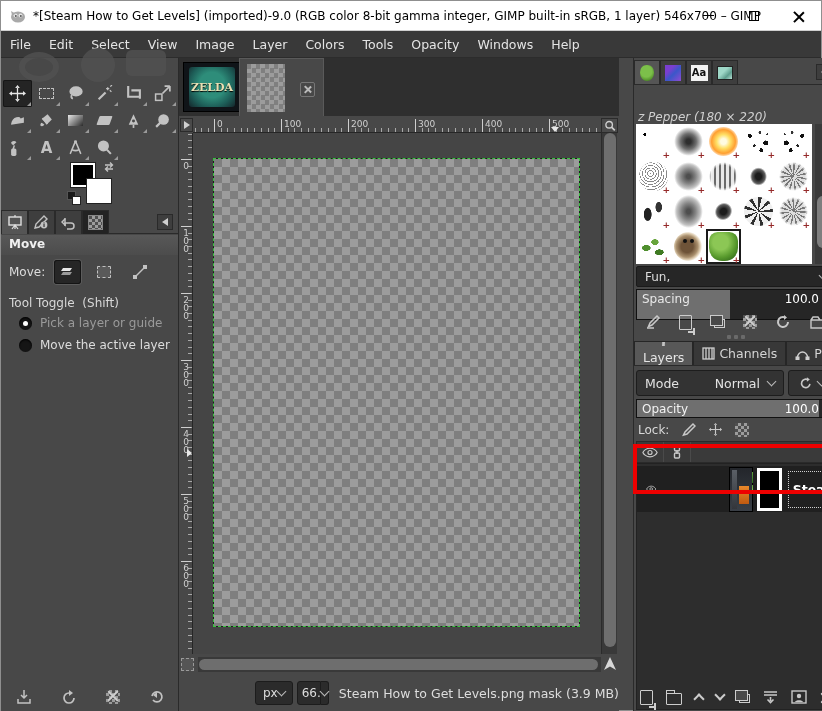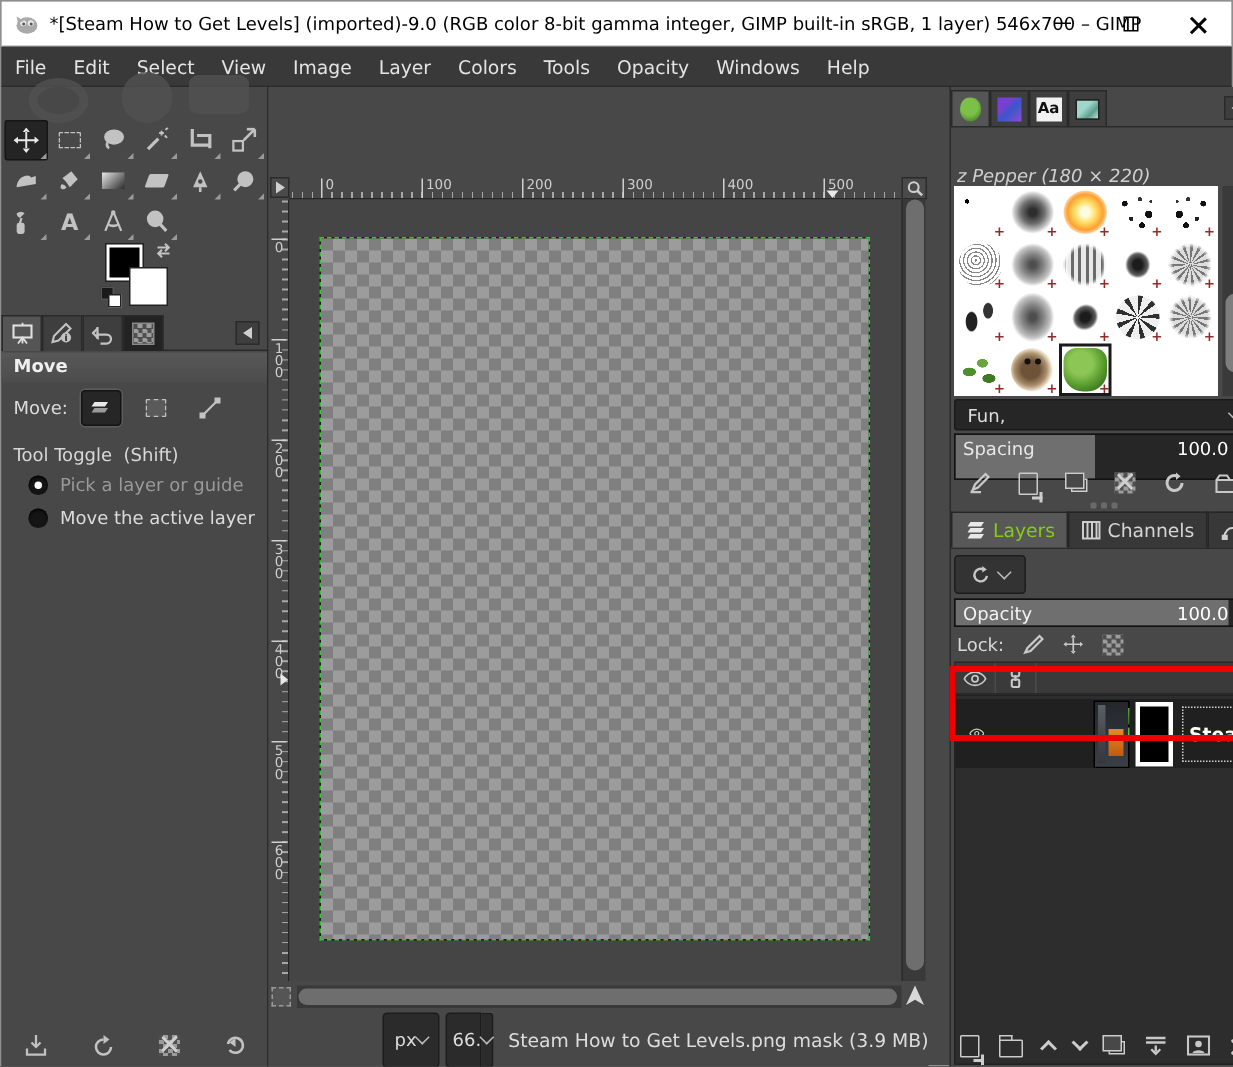--- a/index.html
+++ b/index.html
@@ -104,21 +104,21 @@
     outline:1px dashed #38c43e; outline-offset:0px; box-shadow:0 0 0 1px #1c1c1c; }
   .vsb { position:absolute; left:422px; top:75px; width:16px; height:521px; background:#393939; border-left:1px solid #2b2b2b; }
   .vsb .thumb { position:absolute; left:2px; top:0px; width:12px; height:514px; background:#6e6e6e; border-radius:6px; }
   .hsb { position:absolute; left:19px; top:599px; width:403px; height:15px; background:#393939; }
   .hsb .thumb { position:absolute; left:1px; top:2px; width:399px; height:11px; background:#6e6e6e; border-radius:6px; }
   .qmask { position:absolute; left:2px; top:600px; width:13px; height:13px; background:#555; border:1px dashed #9a9a9a; }
   .navbtn { position:absolute; left:423px; top:597px; width:16px; height:18px; display:flex; align-items:center; justify-content:center; }
 
   .statusbar { position:absolute; left:0; top:616px; width:440px; height:38px; display:flex; align-items:center; }
   .dd { background:#2b2b2b; border:1px solid #1c1c1c; border-radius:3px; color:#ddd; font-size:12px;
-    display:flex; align-items:center; height:37px; }
+    display:flex; align-items:center; height:24px; }
   .chev { width:7px; height:7px; border-right:1.6px solid #bbb; border-bottom:1.6px solid #bbb; transform:rotate(45deg); margin:-3px 0 0 0; }
   .statustext { color:#ddd; font-size:12.5px; margin-left:10px; white-space:nowrap;text-align:center; }
 
   
   .rightpanel { position:absolute; left:632px; top:57px; width:204px; height:654px; background:#484848; border-left:1px solid #2a2a2a; }
   .rdock { position:absolute; left:0; top:2px; width:204px; height:25px; display:flex; border-bottom:1px solid #2a2a2a; }
   .peppericon { width:14px; height:16px; background:radial-gradient(circle at 45% 40%, #7cbf4a 0 45%, #44801f 85%); border-radius:45% 45% 50% 50%; }
   .patternicon { width:16px; height:16px; background:linear-gradient(135deg,#7a3fd1 0 30%, #3a57c9 55%, #8f4bd4 100%); }
   .fontsicon { width:17px; height:16px; background:#f2f2f2; color:#111; font-size:10px; font-weight:bold; display:flex; align-items:center; justify-content:center; }
   .imgicon { width:16px; height:14px; background:linear-gradient(135deg,#9fd8c8 0 40%, #5e9e8e 70%, #b9e2d6 100%); border:1px solid #222; }
@@ -164,21 +164,21 @@
   .spin { position:absolute; right:2px; top:2px; display:flex; flex-direction:column; gap:2px; }
   .spin .up { width:0;height:0;border-left:4px solid transparent;border-right:4px solid transparent;border-bottom:5px solid #bbb; }
   .spin .dn { width:0;height:0;border-left:4px solid transparent;border-right:4px solid transparent;border-top:5px solid #bbb; }
   .brushbtns { position:absolute; left:2px; top:253px; width:200px; height:22px; display:flex; justify-content:space-around; align-items:center; }
   .grip { position:absolute; left:0; top:276px; width:204px; height:6px; display:flex; justify-content:center; gap:3px; align-items:center; }
   .grip b { width:4px; height:4px; background:#6a6a6a; border-radius:1px; }
 
   .ltabs { position:absolute; left:0; top:283px; width:204px; height:25px; display:flex; border-bottom:1px solid #2a2a2a; }
   .ltab { display:flex; align-items:center; gap:4px; padding:0 8px; background:#383838; border:1px solid #262626; border-bottom:none;
     color:#d5d5d5; font-size:12.5px; }
-  .ltab.on { background:#585858; color:#84cc16; }
+  .ltab.on { background:#585858; color:#e5e5e5;flex-direction:column; }
   .moderow { position:absolute; left:2px; top:312px; width:200px; height:26px; display:flex; gap:4px; }
   .modebtn { flex:1; background:#333; border:1px solid #1d1d1d; border-radius:3px; color:#e2e2e2; font-size:12.5px;
     display:flex; align-items:center; padding:0 8px; }
   .histbtn { width:48px; background:#333; border:1px solid #1d1d1d; border-radius:3px; display:flex; align-items:center; justify-content:center; gap:5px; }
   .opacity { position:absolute; left:2px; top:341px; width:200px; height:19px; background:#262626; border:1px solid #111; overflow:hidden; }
   .opacity .fill { position:absolute; left:0; top:0; bottom:0; width:92%; background:#6f6f6f; }
   .lockrow { position:absolute; left:4px; top:364px; display:flex; align-items:center; gap:12px; color:#d8d8d8; font-size:12px; }
   .listhdr { position:absolute; left:2px; top:383px; width:200px; height:22px; background:#3a3a3a; border:1px solid #2a2a2a; display:flex; }
   .listhdr .cell { width:27px; border-right:1px solid #4a4a4a; display:flex; align-items:center; justify-content:center; }
   .layerlist { position:absolute; left:2px; top:405px; width:200px; height:247px; background:#2d2d2d; border:1px solid #222; }
@@ -426,20 +426,31 @@
           <span class="xicon" style="position:absolute;left:1px;top:0;"></span>
         </span>
       <svg width="16" height="16" viewBox="0 0 16 16">
           <path d="M3 7a5 5 0 1 1 1 4" fill="none" stroke="#c2c2c2" stroke-width="1.7"></path>
           <path d="M8 9V3L4 6z" fill="#c2c2c2"></path>
         </svg>
     </div>
   </div>
 
   <div class="center">
+    <div class="tabstrip">
+      <div class="zthumb">
+        <div class="zart">
+            <b>ZELDA</b>
+          </div>
+      </div>
+      <div class="activetab">
+        <div class="atthumb checker8" style="background-size:9px 9px;"></div>
+        <div class="atclose"></div>
+      </div>
+    </div>
 
     <div class="rcorner">
         <span class="tri-r" style="border-left-color:#cfcfcf;"></span>
       </div>
     <div class="hruler">
       <span class="hlabel" style="left:21px">0</span>
       <span class="hlabel" style="left:88px">100</span>
       <span class="hlabel" style="left:155px">200</span>
       <span class="hlabel" style="left:222px">300</span>
       <span class="hlabel" style="left:289px">400</span>
@@ -652,20 +663,25 @@
             <path d="M2 10C4 2 11 2 13 10" fill="none" stroke="#cfcfcf" stroke-width="1.4"></path>
             <rect x="0.5" y="8.5" width="4" height="3.5" fill="#cfcfcf"></rect>
             <rect x="10.5" y="8.5" width="4" height="3.5" fill="#cfcfcf"></rect>
           </svg>
         <span>Paths</span>
       </div>
 
     </div>
 
     <div class="moderow">
+      <div class="modebtn">
+        <span>Mode</span>
+        <span style="margin-left:auto;margin-right:8px;">Normal</span>
+        <span class="chev"></span>
+      </div>
       <div class="histbtn">
         <svg width="14" height="14" viewBox="0 0 16 16">
             <path d="M12.5 9A4.8 4.8 0 1 1 10 4.2" fill="none" stroke="#c8c8c8" stroke-width="1.8"></path>
             <path d="M9 1.5l3.4 2.6L9 6.5z" fill="#c8c8c8"></path>
           </svg>
         <span class="chev"></span>
       </div>
     </div>
 
     <div class="opacity">

